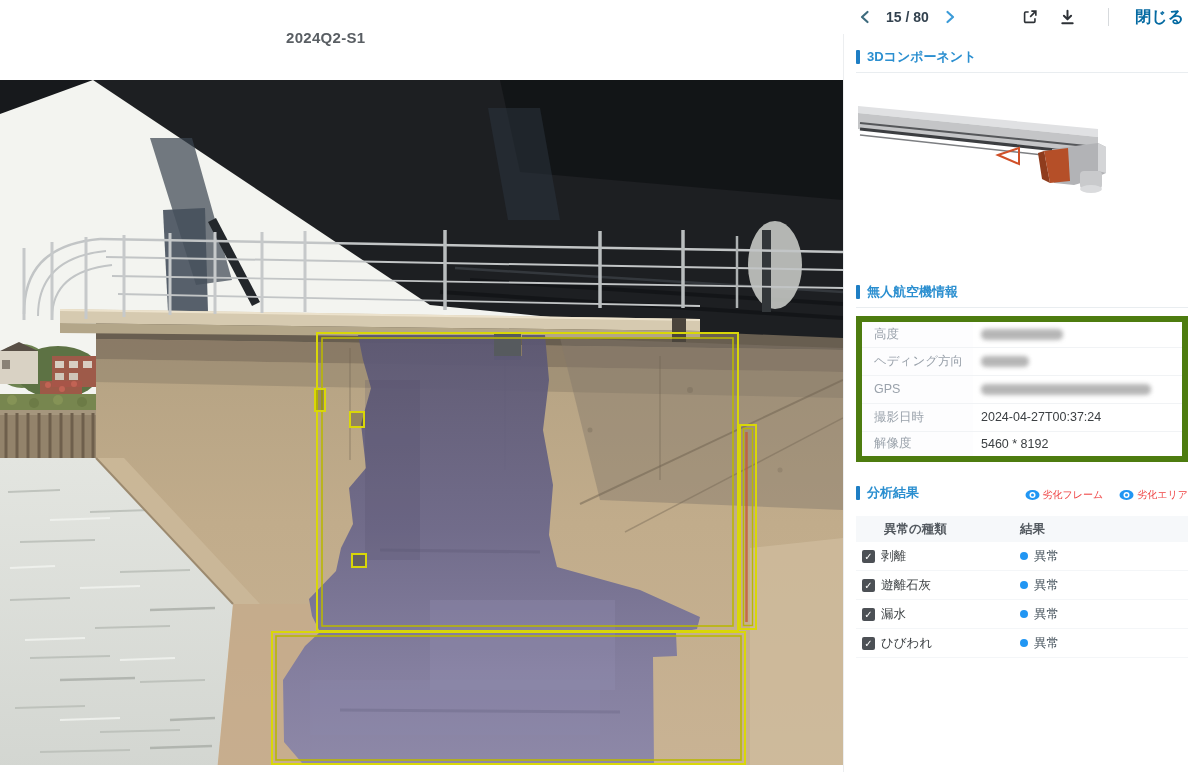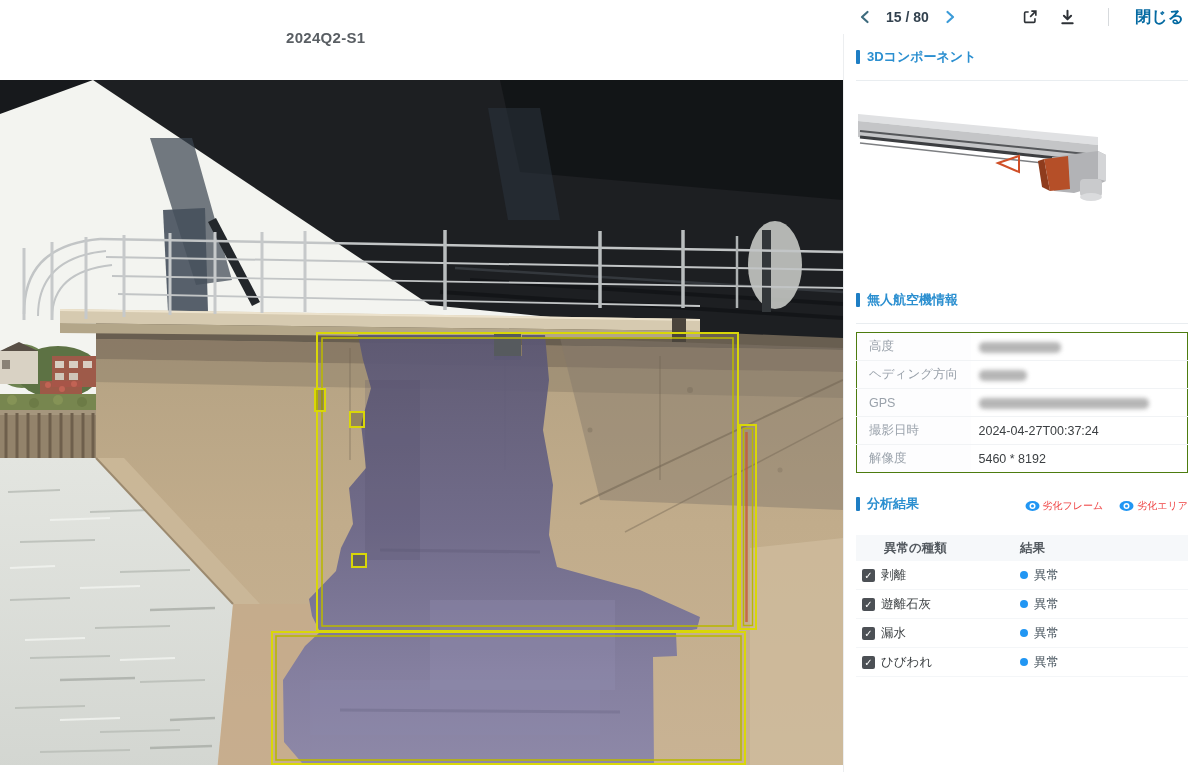--- a/index.html
+++ b/index.html
@@ -16,27 +16,27 @@
   .tool-group { display:flex; align-items:center; gap:16px; margin-left:auto; }
   .vdivider { width:1px; height:18px; background:#d7dadd; margin:0 26px 0 30px; }
   .close-btn { background:none; border:none; cursor:pointer; font-size:16px; font-weight:bold; color:#0369a1; font-family:inherit; }
 
   
   .photo-wrap { position:absolute; left:0; top:80px; width:843px; height:692px; background:#fff; }
   .photo-wrap svg { display:block; }
 
   
   .sidebar { position:absolute; right:0; top:34px; width:357px; height:738px; background:#fff; border-left:1px solid #eceef0; padding:10px 12px 0 12px; }
-  .sec-title { display:flex; align-items:center; font-size:13px; font-weight:bold; color:#2b8fd0; padding-bottom:14px; border-bottom:1px solid #e9edf0; }
+  .sec-title { display:flex; align-items:center; font-size:13px; font-weight:bold; color:#2b8fd0; padding-bottom:6px; border-bottom:1px solid #e9edf0; }
   .sec-title .bar { width:4px; height:14px; background:#1e7ec4; margin-right:7px; border-radius:1px; }
   .viewport3d { width:100%; height:196px; background:#fff; }
   .sec { margin-top:4px; }
   .sec + .sec { margin-top:14px; }
 
-  table.info { width:100%; border-collapse:collapse; margin-top:8px; border:1px solid #4d7c0f;padding-left:32px; }
+  table.info { width:100%; border-collapse:collapse; margin-top:8px; border:6px solid #4d7c0f;padding-left:32px; }
   table.info td { height:28px; font-size:12.5px; border-bottom:1px solid #f1f3f5; vertical-align:middle; }
   table.info tr:last-child td { border-bottom:none; }
   td.ilabel { width:114px; color:#9aa2ab; padding-left:12px; background:#fdfdfe; }
   td.ivalue { color:#3c4043; padding-left:8px; }
   .redacted { display:inline-block; height:11px; border-radius:5px; background:#a9a9a9; filter:blur(2px); vertical-align:middle; opacity:.85; }
   .red-1 { width:82px; } .red-2 { width:48px; } .red-3 { width:170px; }
 
   .analysis-head { display:flex; align-items:flex-end; justify-content:space-between; border-bottom:none; }
   .analysis-head .left { display:flex; align-items:center; font-size:13px; font-weight:bold; color:#2b8fd0; }
   .toggles { display:flex; align-items:center; gap:16px; }

